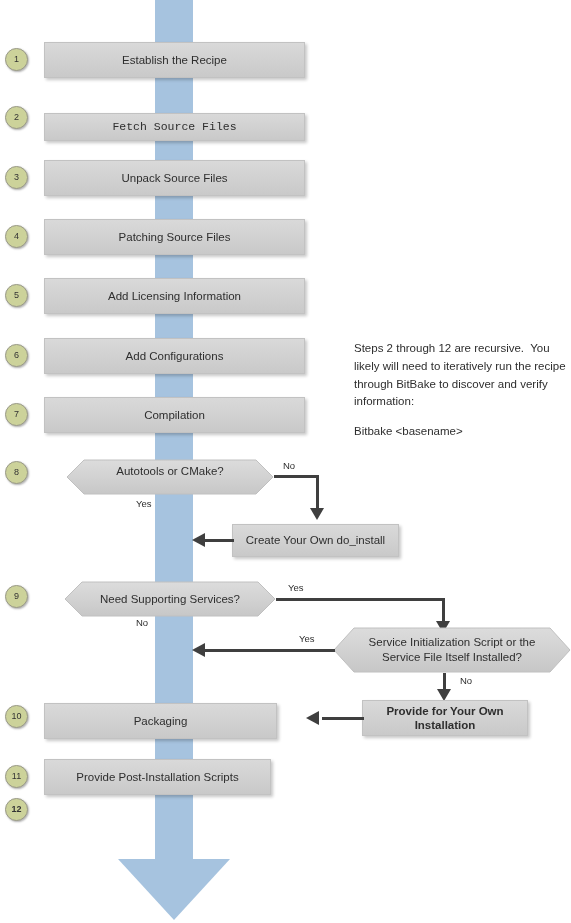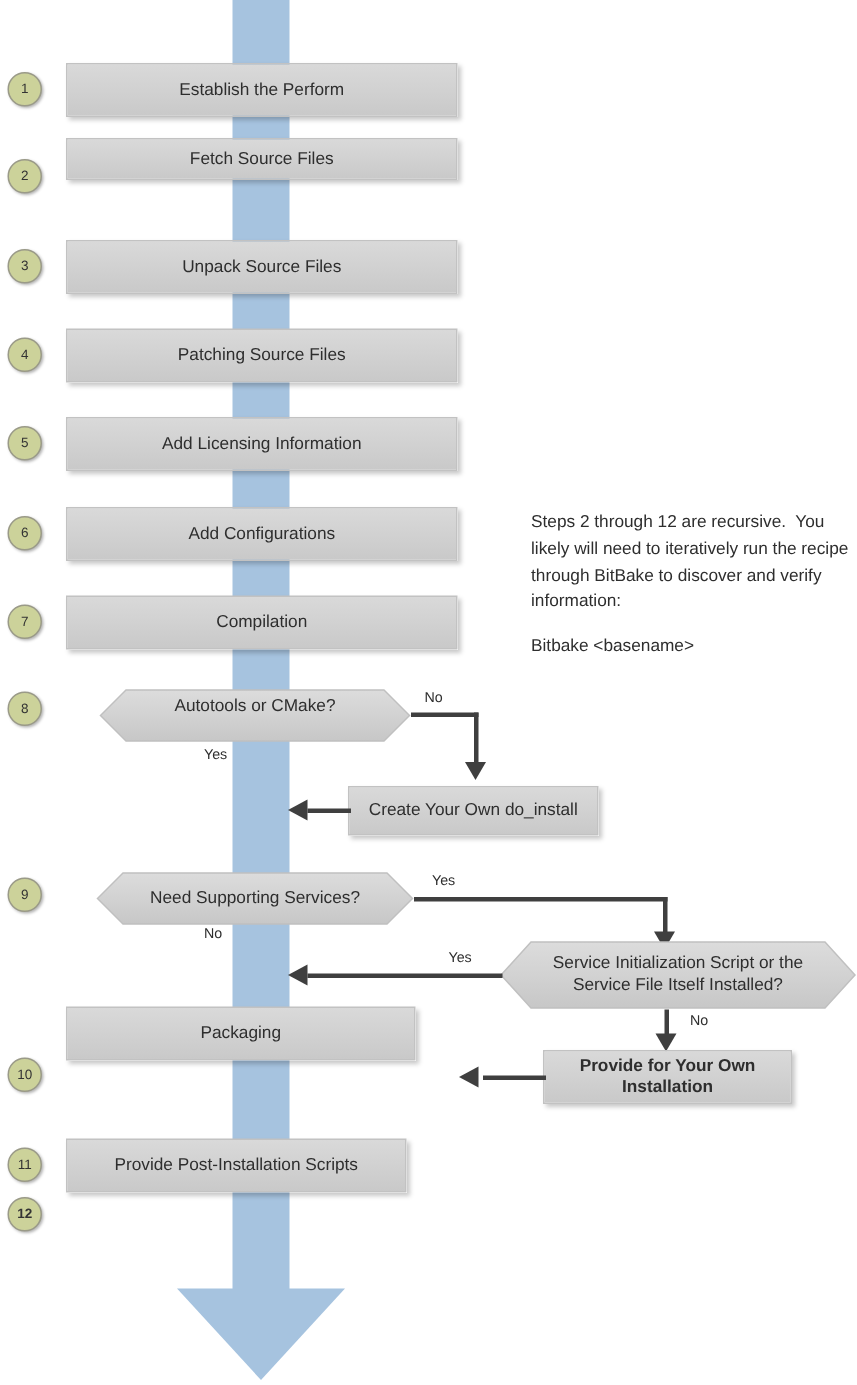--- a/index.html
+++ b/index.html
@@ -120,24 +120,24 @@
 </style>
 </head>
 <body>
 
 <div id="canvas">
 
   <div class="spine"></div>
   <div class="spine-arrow"></div>
 
   <div class="step-circle" style="left:5px;top:48px;">1</div>
-  <div class="pbox" style="left:44px;top:42px;width:261px;height:36px;">Establish the Perform</div>
+  <div class="pbox" style="left:44px;top:42px;width:261px;height:36px;">Establish the Recipe</div>
 
   <div class="step-circle" style="left:5px;top:106px;">2</div>
-  <div class="pbox" style="left:44px;top:92px;width:261px;height:28px;">Fetch Source Files</div>
+  <div class="pbox" style="left:44px;top:113px;width:261px;height:28px;font-family:Liberation Mono, monospace;">Fetch Source Files</div>
 
   <div class="step-circle" style="left:5px;top:166px;">3</div>
   <div class="pbox" style="left:44px;top:160px;width:261px;height:36px;">Unpack Source Files</div>
 
   <div class="step-circle" style="left:5px;top:225px;">4</div>
   <div class="pbox" style="left:44px;top:219px;width:261px;height:36px;">Patching Source Files</div>
 
   <div class="step-circle" style="left:5px;top:284px;">5</div>
   <div class="pbox" style="left:44px;top:278px;width:261px;height:36px;">Add Licensing Information</div>
 
@@ -220,20 +220,20 @@
   <div class="elabel" style="left:460px;top:675px;">No</div>
   <div class="ln ln-v" style="left:443px;top:673px;height:18px;"></div>
   <div class="ar-down" style="left:437px;top:689px;"></div>
 
   <div class="pbox" style="left:362px;top:700px;width:166px;height:36px;font-weight:bold;">Provide for Your Own Installation</div>
 
   <div class="ln ln-h" style="left:322px;top:717px;width:42px;"></div>
   <div class="ar-left" style="left:306px;top:711px;"></div>
 
   <div class="step-circle" style="left:5px;top:705px;">10</div>
-  <div class="pbox" style="left:44px;top:671px;width:233px;height:36px;">Packaging</div>
+  <div class="pbox" style="left:44px;top:703px;width:233px;height:36px;">Packaging</div>
 
   <div class="step-circle" style="left:5px;top:765px;">11</div>
   <div class="pbox" style="left:44px;top:759px;width:227px;height:36px;">Provide Post-Installation Scripts</div>
 
   <div class="step-circle" style="left:5px;top:798px;font-weight:bold;">12</div>
 
 </div>
 
 </body></html>

